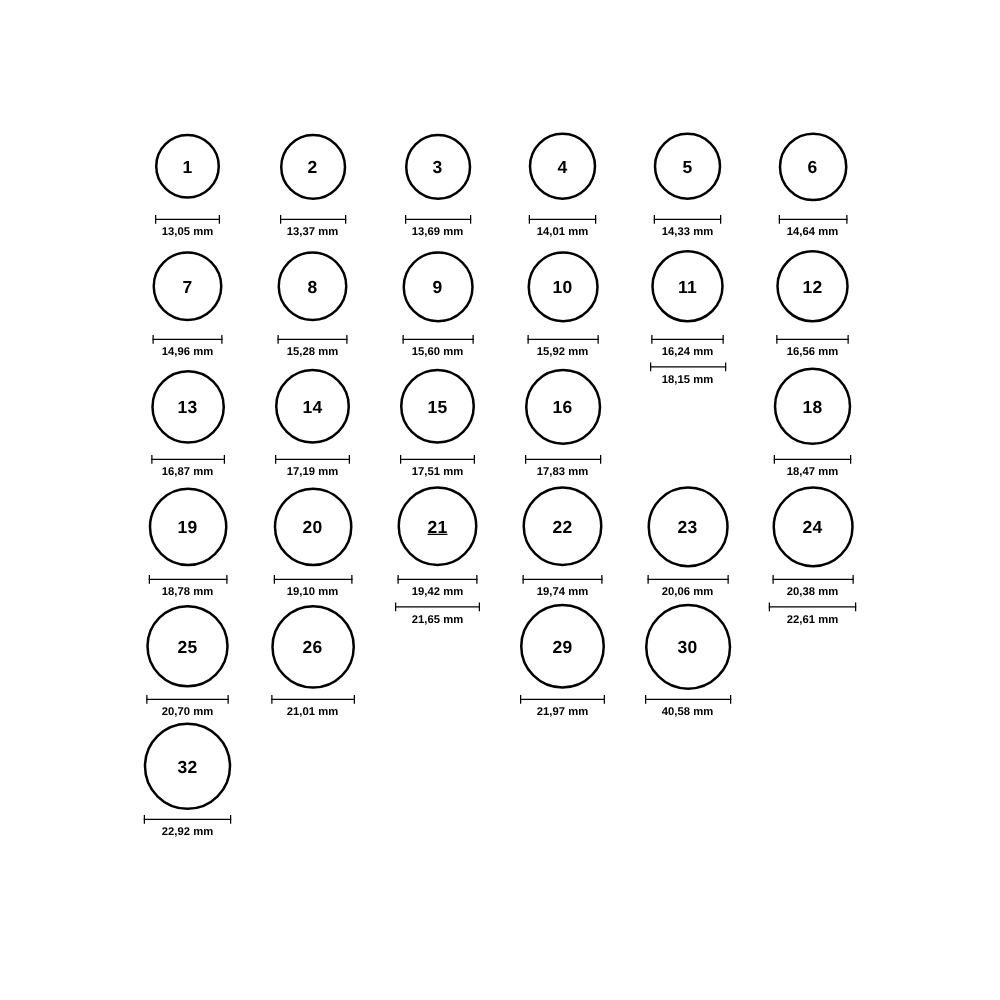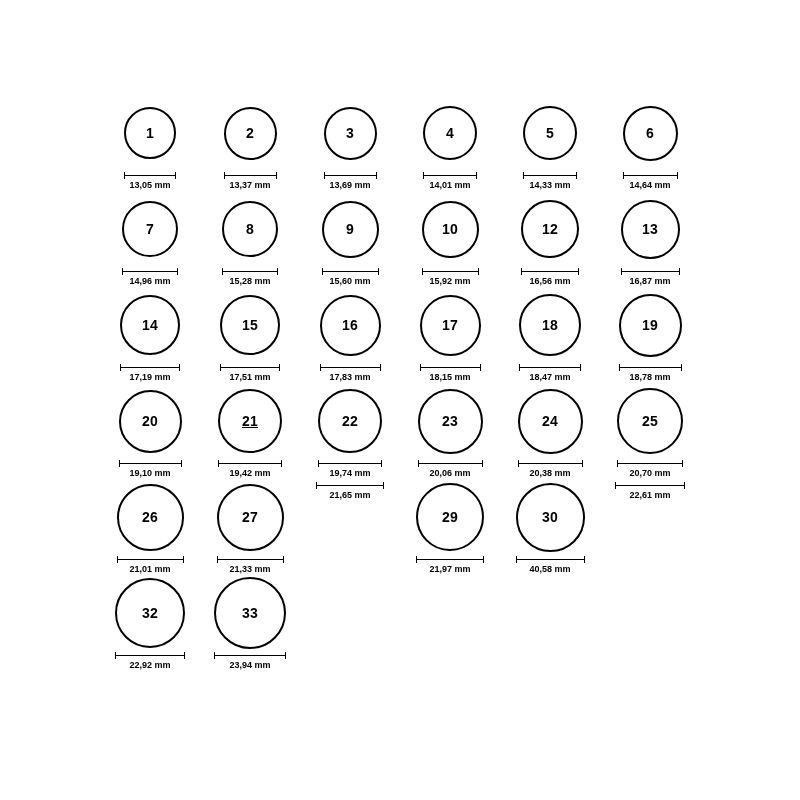--- a/index.html
+++ b/index.html
@@ -247,20 +247,35 @@
             <div class="bar"></div>
             <div class="tick-l"></div>
             <div class="tick-r"></div>
           </div>
           <div class="dim-label">15,92 mm</div>
         </div>
       </div>
       <div class="cell">
         <div class="ring-wrap">
           <div class="ring" style="width: 58px; height: 58px;">
+            <span class="ring-number">11</span>
+          </div>
+        </div>
+        <div class="dim">
+          <div class="dim-line" style="width: 58px;">
+            <div class="bar"></div>
+            <div class="tick-l"></div>
+            <div class="tick-r"></div>
+          </div>
+          <div class="dim-label">16,24 mm</div>
+        </div>
+      </div>
+      <div class="cell">
+        <div class="ring-wrap">
+          <div class="ring" style="width: 58px; height: 58px;">
             <span class="ring-number">12</span>
           </div>
         </div>
         <div class="dim">
           <div class="dim-line" style="width: 58px;">
             <div class="bar"></div>
             <div class="tick-l"></div>
             <div class="tick-r"></div>
           </div>
           <div class="dim-label">16,56 mm</div>
@@ -320,25 +335,20 @@
         <div class="dim">
           <div class="dim-line" style="width: 61px;">
             <div class="bar"></div>
             <div class="tick-l"></div>
             <div class="tick-r"></div>
           </div>
           <div class="dim-label">17,83 mm</div>
         </div>
       </div>
       <div class="cell">
-        <div class="ring-wrap">
-          <div class="ring" style="width: 61px; height: 61px;">
-            <span class="ring-number">17</span>
-          </div>
-        </div>
         <div class="dim">
           <div class="dim-line" style="width: 61px;">
             <div class="bar"></div>
             <div class="tick-l"></div>
             <div class="tick-r"></div>
           </div>
           <div class="dim-label">18,15 mm</div>
         </div>
       </div>
       <div class="cell">
@@ -470,35 +480,20 @@
         <div class="dim">
           <div class="dim-line" style="width: 67px;">
             <div class="bar"></div>
             <div class="tick-l"></div>
             <div class="tick-r"></div>
           </div>
           <div class="dim-label">21,01 mm</div>
         </div>
       </div>
       <div class="cell">
-        <div class="ring-wrap">
-          <div class="ring" style="width: 67px; height: 67px;">
-            <span class="ring-number">27</span>
-          </div>
-        </div>
-        <div class="dim">
-          <div class="dim-line" style="width: 67px;">
-            <div class="bar"></div>
-            <div class="tick-l"></div>
-            <div class="tick-r"></div>
-          </div>
-          <div class="dim-label">21,33 mm</div>
-        </div>
-      </div>
-      <div class="cell">
         <div class="dim">
           <div class="dim-line" style="width: 68px;">
             <div class="bar"></div>
             <div class="tick-l"></div>
             <div class="tick-r"></div>
           </div>
           <div class="dim-label">21,65 mm</div>
         </div>
       </div>
       <div class="cell">
@@ -547,31 +542,16 @@
             <span class="ring-number">32</span>
           </div>
         </div>
         <div class="dim">
           <div class="dim-line" style="width: 70px;">
             <div class="bar"></div>
             <div class="tick-l"></div>
             <div class="tick-r"></div>
           </div>
           <div class="dim-label">22,92 mm</div>
-        </div>
-      </div>
-      <div class="cell">
-        <div class="ring-wrap">
-          <div class="ring" style="width: 72px; height: 72px;">
-            <span class="ring-number">33</span>
-          </div>
-        </div>
-        <div class="dim">
-          <div class="dim-line" style="width: 72px;">
-            <div class="bar"></div>
-            <div class="tick-l"></div>
-            <div class="tick-r"></div>
-          </div>
-          <div class="dim-label">23,94 mm</div>
         </div>
       </div>
     </div>
 </div>
 
 </body></html>

